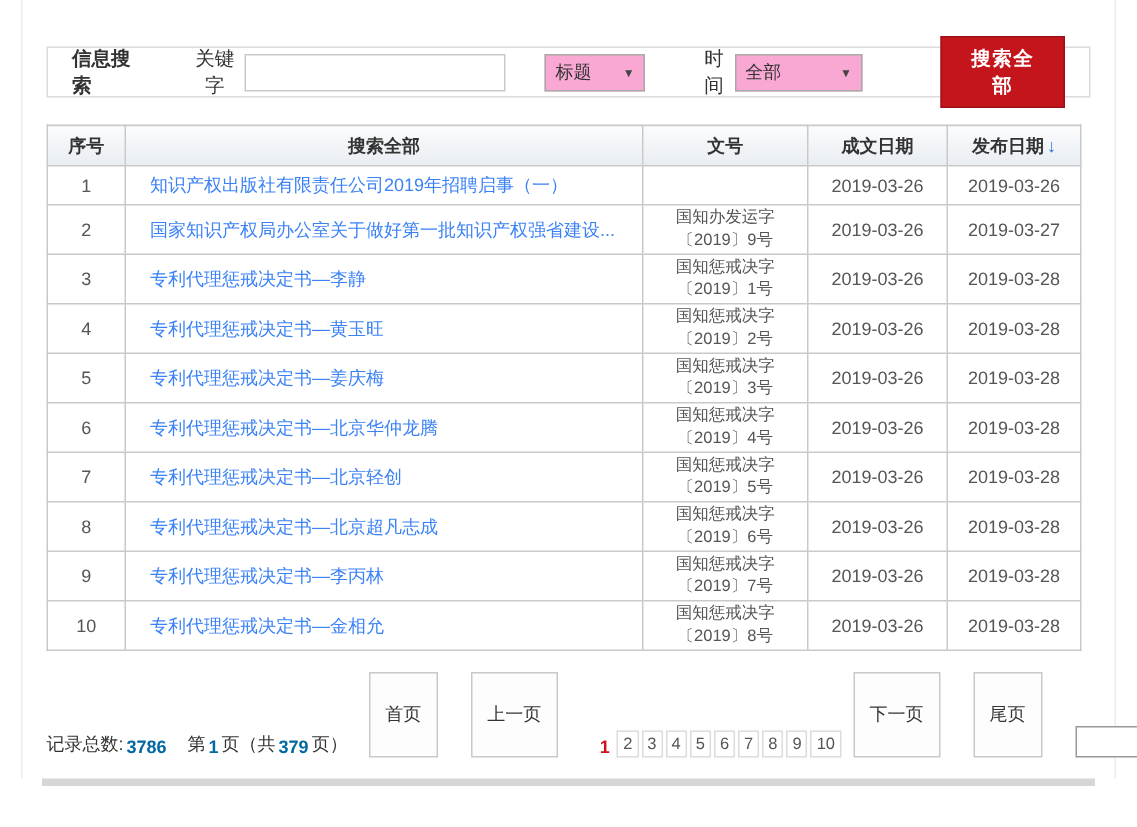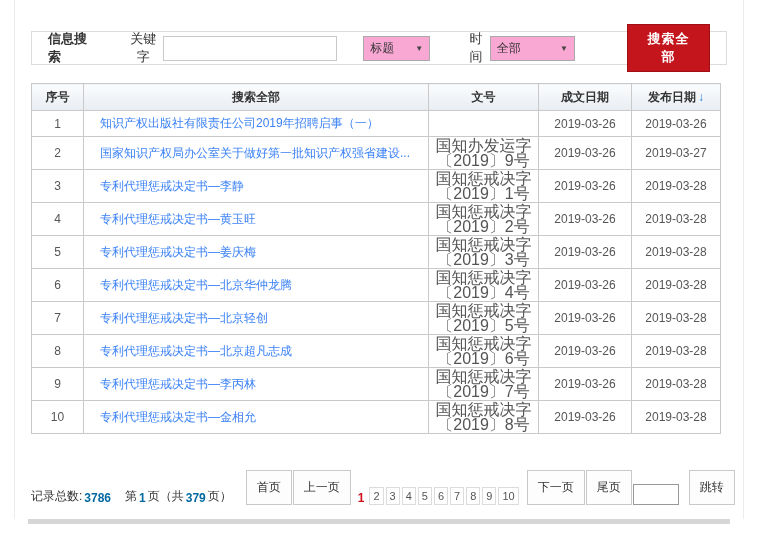--- a/index.html
+++ b/index.html
@@ -32,30 +32,30 @@
 
   
   table { border-collapse:collapse; width:689px; table-layout:fixed; margin-top:18px;
           font-size:12px; }
   th, td { border:1px solid #c9c9c9; }
   thead th { height:27px; background:linear-gradient(#fbfcfd,#e8edf2); color:#333;
              font-weight:bold; text-align:center; }
   td { text-align:center; color:#555; height:32px; padding:1px 2px; }
   tr.single td { height:26px; }
   .c-name { text-align:left; padding-left:16px; color:#3b82f6; }
-  .c-doc { white-space:pre-line; line-height:15px; font-size:16px; }
+  .c-doc { white-space:pre-line; line-height:15px; font-size:11px; }
   .sort { color:#2a7fd4; font-weight:bold; font-size:12px; margin-left:2px; }
 
   
   .pager { margin-top:13px; display:flex; align-items:flex-end; font-size:12px; color:#333;
            white-space:nowrap; }
   .pager b { color:#0369a1;margin-top:44px; }
   .seg { margin-right:2px; }
   .gap { margin-right:14px; }
-  .pbtn { border:1px solid #c9c9c9; background:#fdfdfd; padding:8px 10px; margin-right:1px;
+  .pbtn { border:1px solid #c9c9c9; background:#fdfdfd; padding:19px 10px; margin-right:22px;
           color:#333; cursor:pointer; }
   .pcur { color:#d0111b; font-weight:bold; margin:0 5px 0 6px; cursor:pointer; }
   .pnum { border:1px solid #dcdcdc; background:#fff; padding:2px 3px; margin-right:2px;
           color:#555; font-size:11px; cursor:pointer; }
   .pnum-last { margin-right:8px; }
   .jump-input { width:46px; height:21px; border:1px solid #999; margin-right:10px; }
 
   .bottom-bar { height:5px; background:#d6d6d6; margin:0 28px; }
 </style>
 </head>

